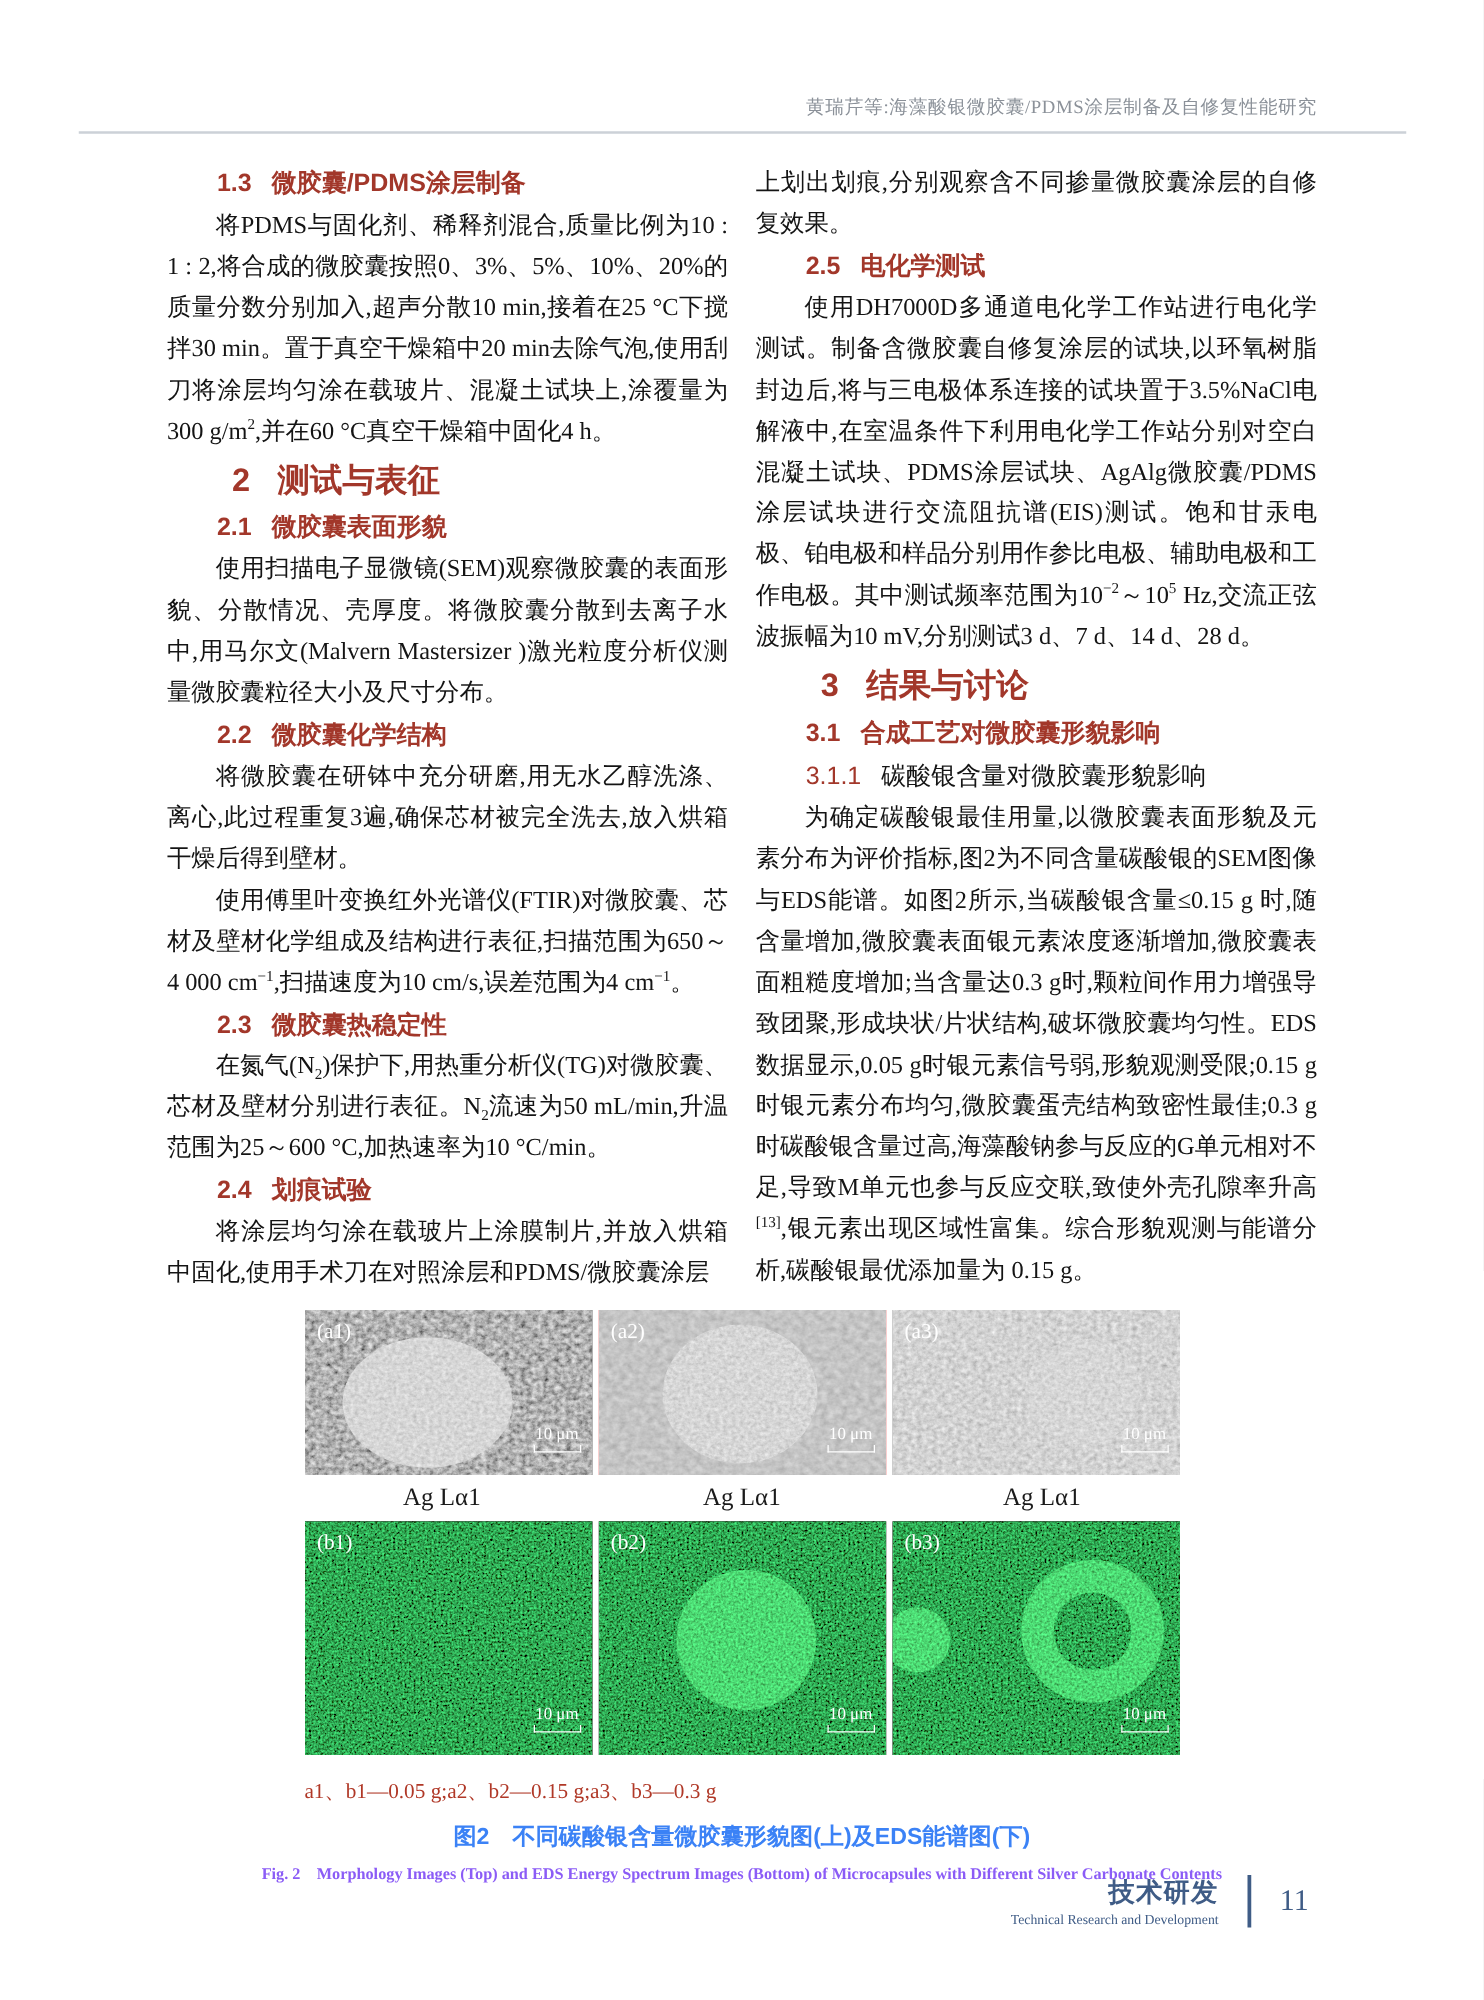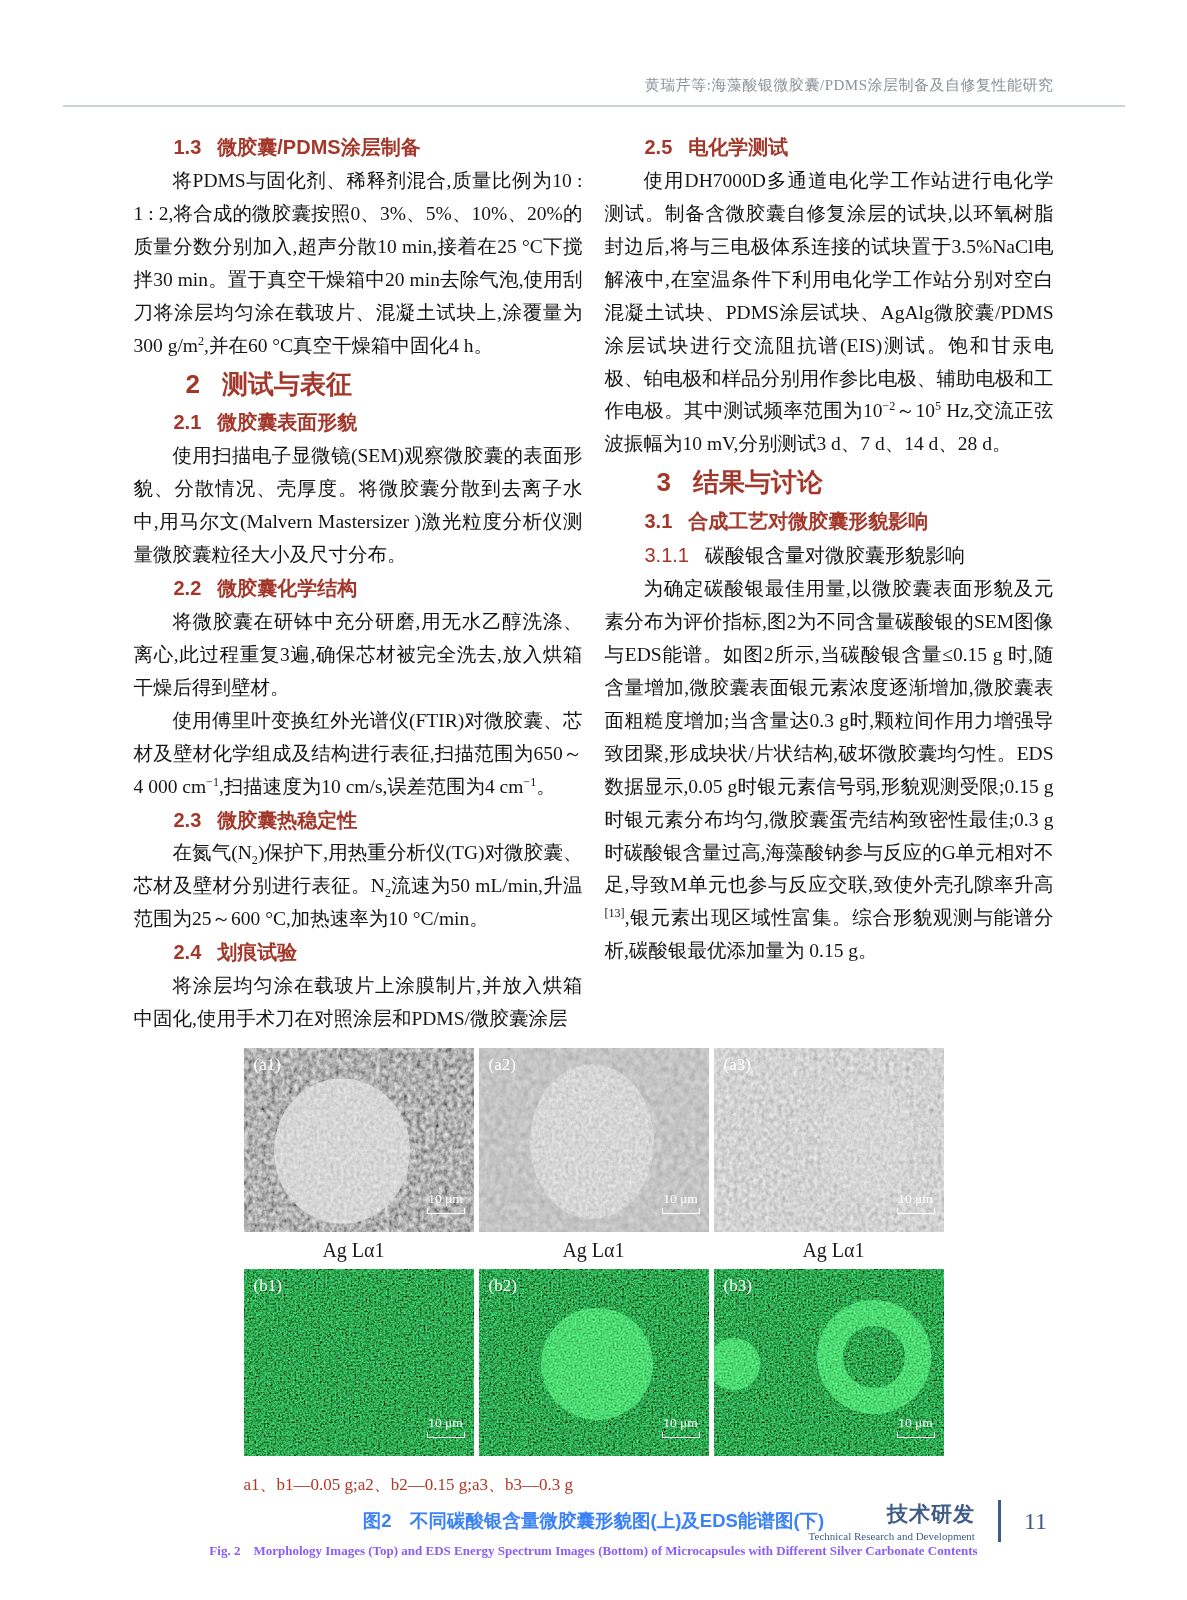--- a/index.html
+++ b/index.html
@@ -22,21 +22,21 @@
   .h-sub .num{margin-right:16px;}
   .h-big{font-family:"Liberation Sans","DejaVu Sans",sans-serif;font-weight:bold;color:#a2372a;
          font-size:26px;margin:22px 0 10px 0;text-indent:0;}
   .h-big .num{margin-right:22px;}
   .h-3{font-size:20px;margin:6px 0 4px 0;text-indent:0;}
   .h-3 .num{font-family:"Liberation Sans","DejaVu Sans",sans-serif;color:#a2372a;margin-right:16px;}
   .h-3 .txt{color:#141414;}
   
   .figure{width:700px;margin:12px auto 0 auto;}
   .fig-row{display:flex;gap:5px;}
-  .panel{position:relative;flex:1;height:184px;overflow:hidden;background:#6e6e6e;}
+  .panel{position:relative;flex:1;height:132px;overflow:hidden;background:#6e6e6e;}
   .row-b .panel{height:187px;background:#031404;}
   .panel svg{position:absolute;inset:0;width:100%;height:100%;display:block;}
   .pl{position:absolute;top:7px;left:10px;color:#ffffff;font-size:17px;}
   .scale{position:absolute;right:9px;bottom:18px;color:#ffffff;text-align:center;}
   .scale .st{display:block;font-size:13.5px;}
   .scale .sb{display:block;width:36px;height:5px;margin:1px auto 0 auto;
              border-left:1.5px solid #fff;border-right:1.5px solid #fff;border-bottom:1.5px solid #fff;}
   .aglabels{display:flex;gap:20px;margin:7px 0;}
   .aglabels div{flex:1;text-align:center;font-size:20px;color:#1a1a1a;}
   .cap-key{text-align:left;color:#b03827;font-size:17px;margin-top:17px;}
@@ -147,20 +147,21 @@
         <p><span>使用傅里叶变换红外光谱仪(FTIR)对微胶囊、芯材及壁材化学组成及结构进行表征,扫描范围为650～4 000 cm</span><sup>−1</sup><span>,扫描速度为10 cm/s,误差范围为4 cm</span><sup>−1</sup><span>。</span></p>
 
         <p class="h-sub"><span class="num">2.3</span><span>微胶囊热稳定性</span></p>
         <p><span>在氮气(N</span><sub>2</sub><span>)保护下,用热重分析仪(TG)对微胶囊、芯材及壁材分别进行表征。N</span><sub>2</sub><span>流速为50 mL/min,升温范围为25～600 °C,加热速率为10 °C/min。</span></p>
 
         <p class="h-sub"><span class="num">2.4</span><span>划痕试验</span></p>
         <p><span>将涂层均匀涂在载玻片上涂膜制片,并放入烘箱中固化,使用手术刀在对照涂层和PDMS/微胶囊涂层</span></p>
       </section>
 
       <section class="col">
+        <p style="text-indent:0"><span>上划出划痕,分别观察含不同掺量微胶囊涂层的自修复效果。</span></p>
 
         <p class="h-sub"><span class="num">2.5</span><span>电化学测试</span></p>
         <p><span>使用DH7000D多通道电化学工作站进行电化学测试。制备含微胶囊自修复涂层的试块,以环氧树脂封边后,将与三电极体系连接的试块置于3.5%NaCl电解液中,在室温条件下利用电化学工作站分别对空白混凝土试块、PDMS涂层试块、AgAlg微胶囊/PDMS涂层试块进行交流阻抗谱(EIS)测试。饱和甘汞电极、铂电极和样品分别用作参比电极、辅助电极和工作电极。其中测试频率范围为10</span><sup>−2</sup><span>～10</span><sup>5</sup><span> Hz,交流正弦波振幅为10 mV,分别测试3 d、7 d、14 d、28 d。</span></p>
 
         <p class="h-big"><span class="num">3</span><span>结果与讨论</span></p>
 
         <p class="h-sub"><span class="num">3.1</span><span>合成工艺对微胶囊形貌影响</span></p>
         <p class="h-3"><span class="num">3.1.1</span><span class="txt">碳酸银含量对微胶囊形貌影响</span></p>
         <p><span>为确定碳酸银最佳用量,以微胶囊表面形貌及元素分布为评价指标,图2为不同含量碳酸银的SEM图像与EDS能谱。如图2所示,当碳酸银含量≤0.15 g 时,随含量增加,微胶囊表面银元素浓度逐渐增加,微胶囊表面粗糙度增加;当含量达0.3 g时,颗粒间作用力增强导致团聚,形成块状/片状结构,破坏微胶囊均匀性。EDS数据显示,0.05 g时银元素信号弱,形貌观测受限;0.15 g时银元素分布均匀,微胶囊蛋壳结构致密性最佳;0.3 g时碳酸银含量过高,海藻酸钠参与反应的G单元相对不足,导致M单元也参与反应交联,致使外壳孔隙率升高</span><sup>[13]</sup><span>,银元素出现区域性富集。综合形貌观测与能谱分析,碳酸银最优添加量为 0.15 g。</span></p>
       </section>

